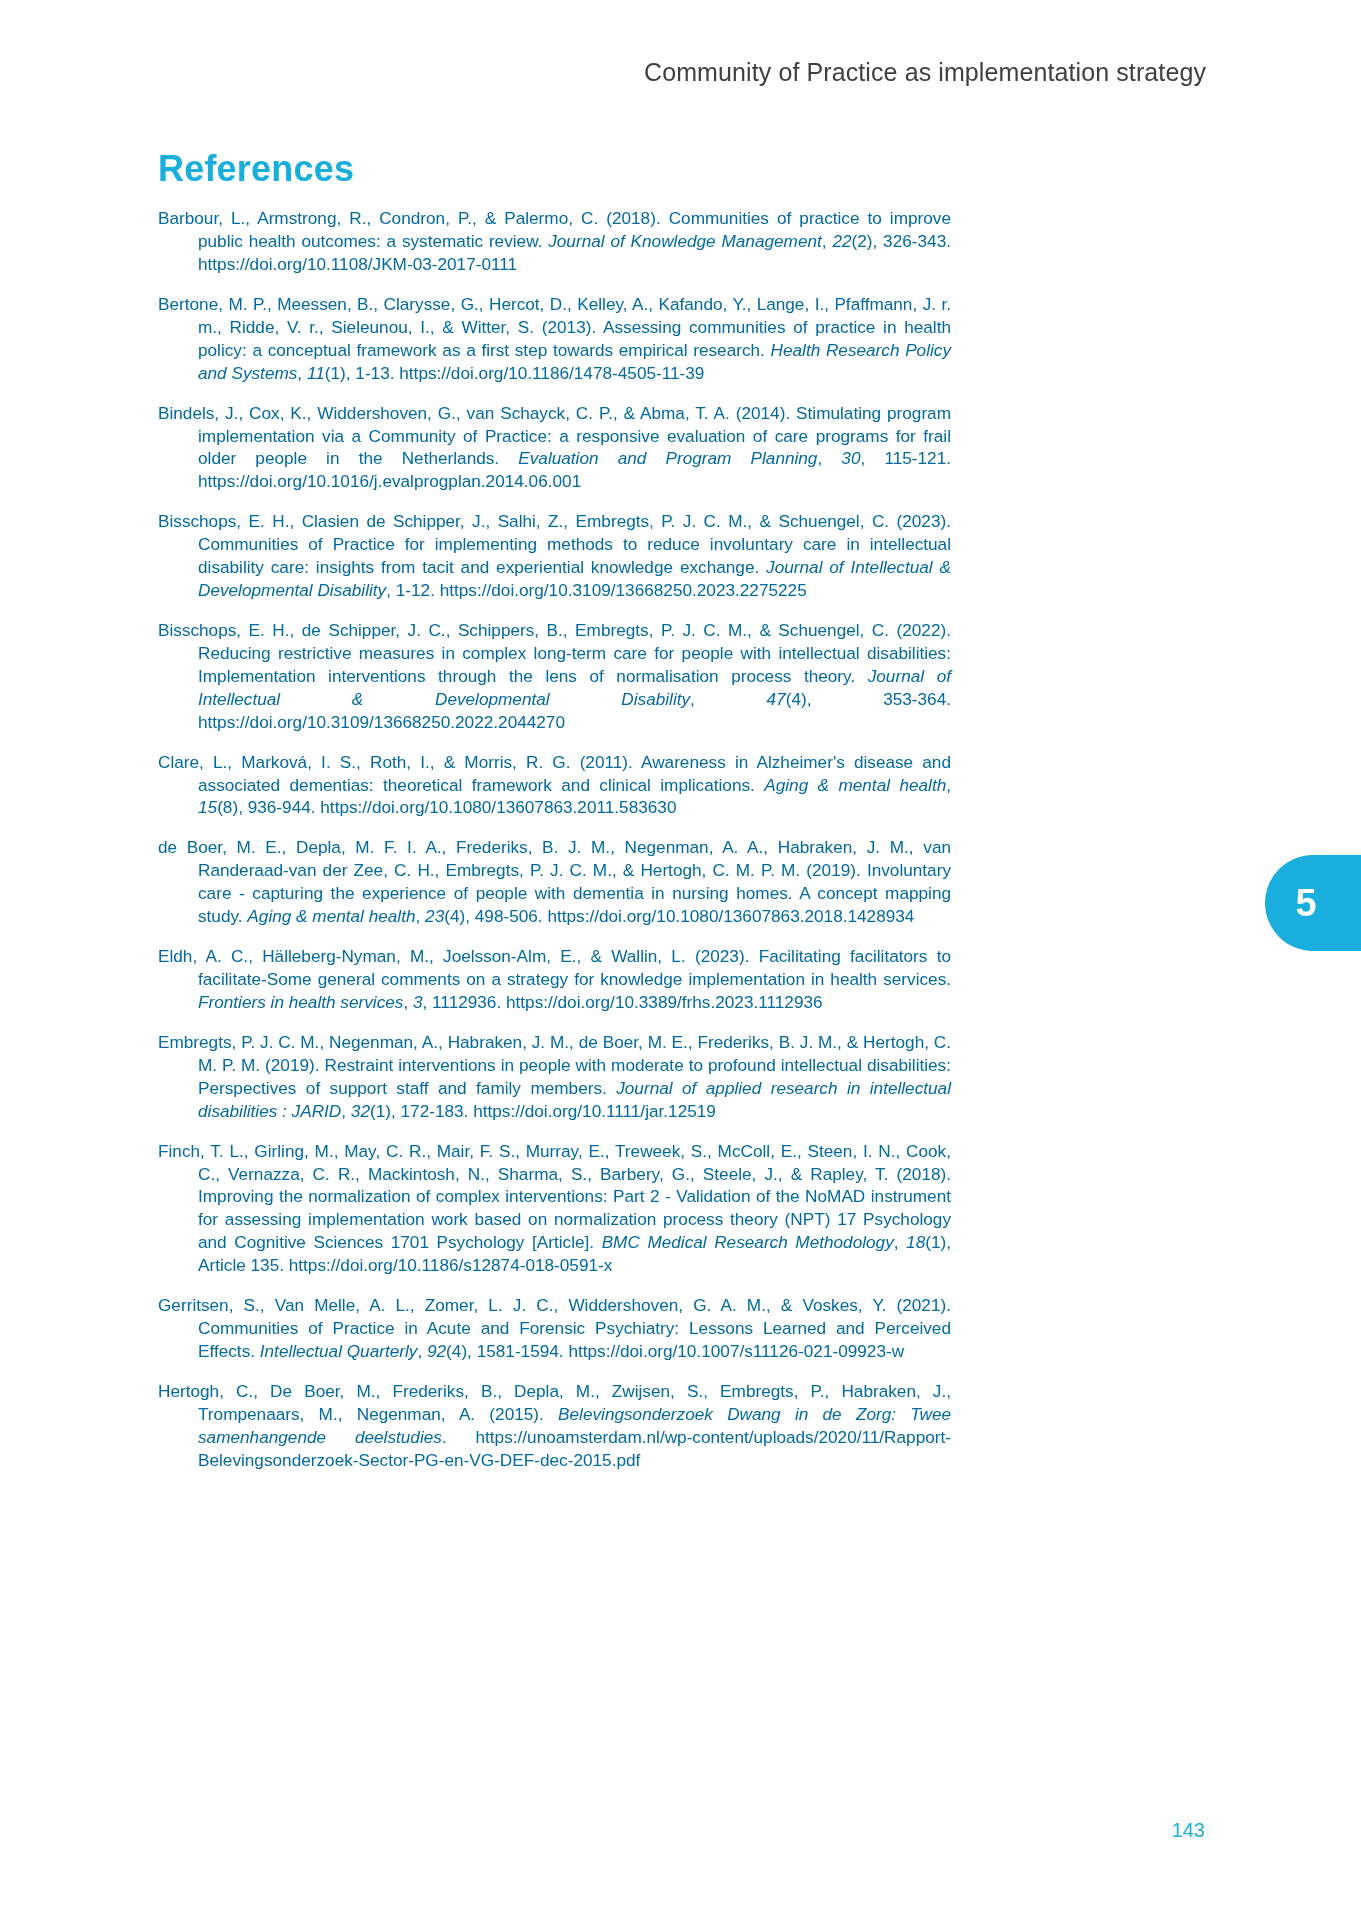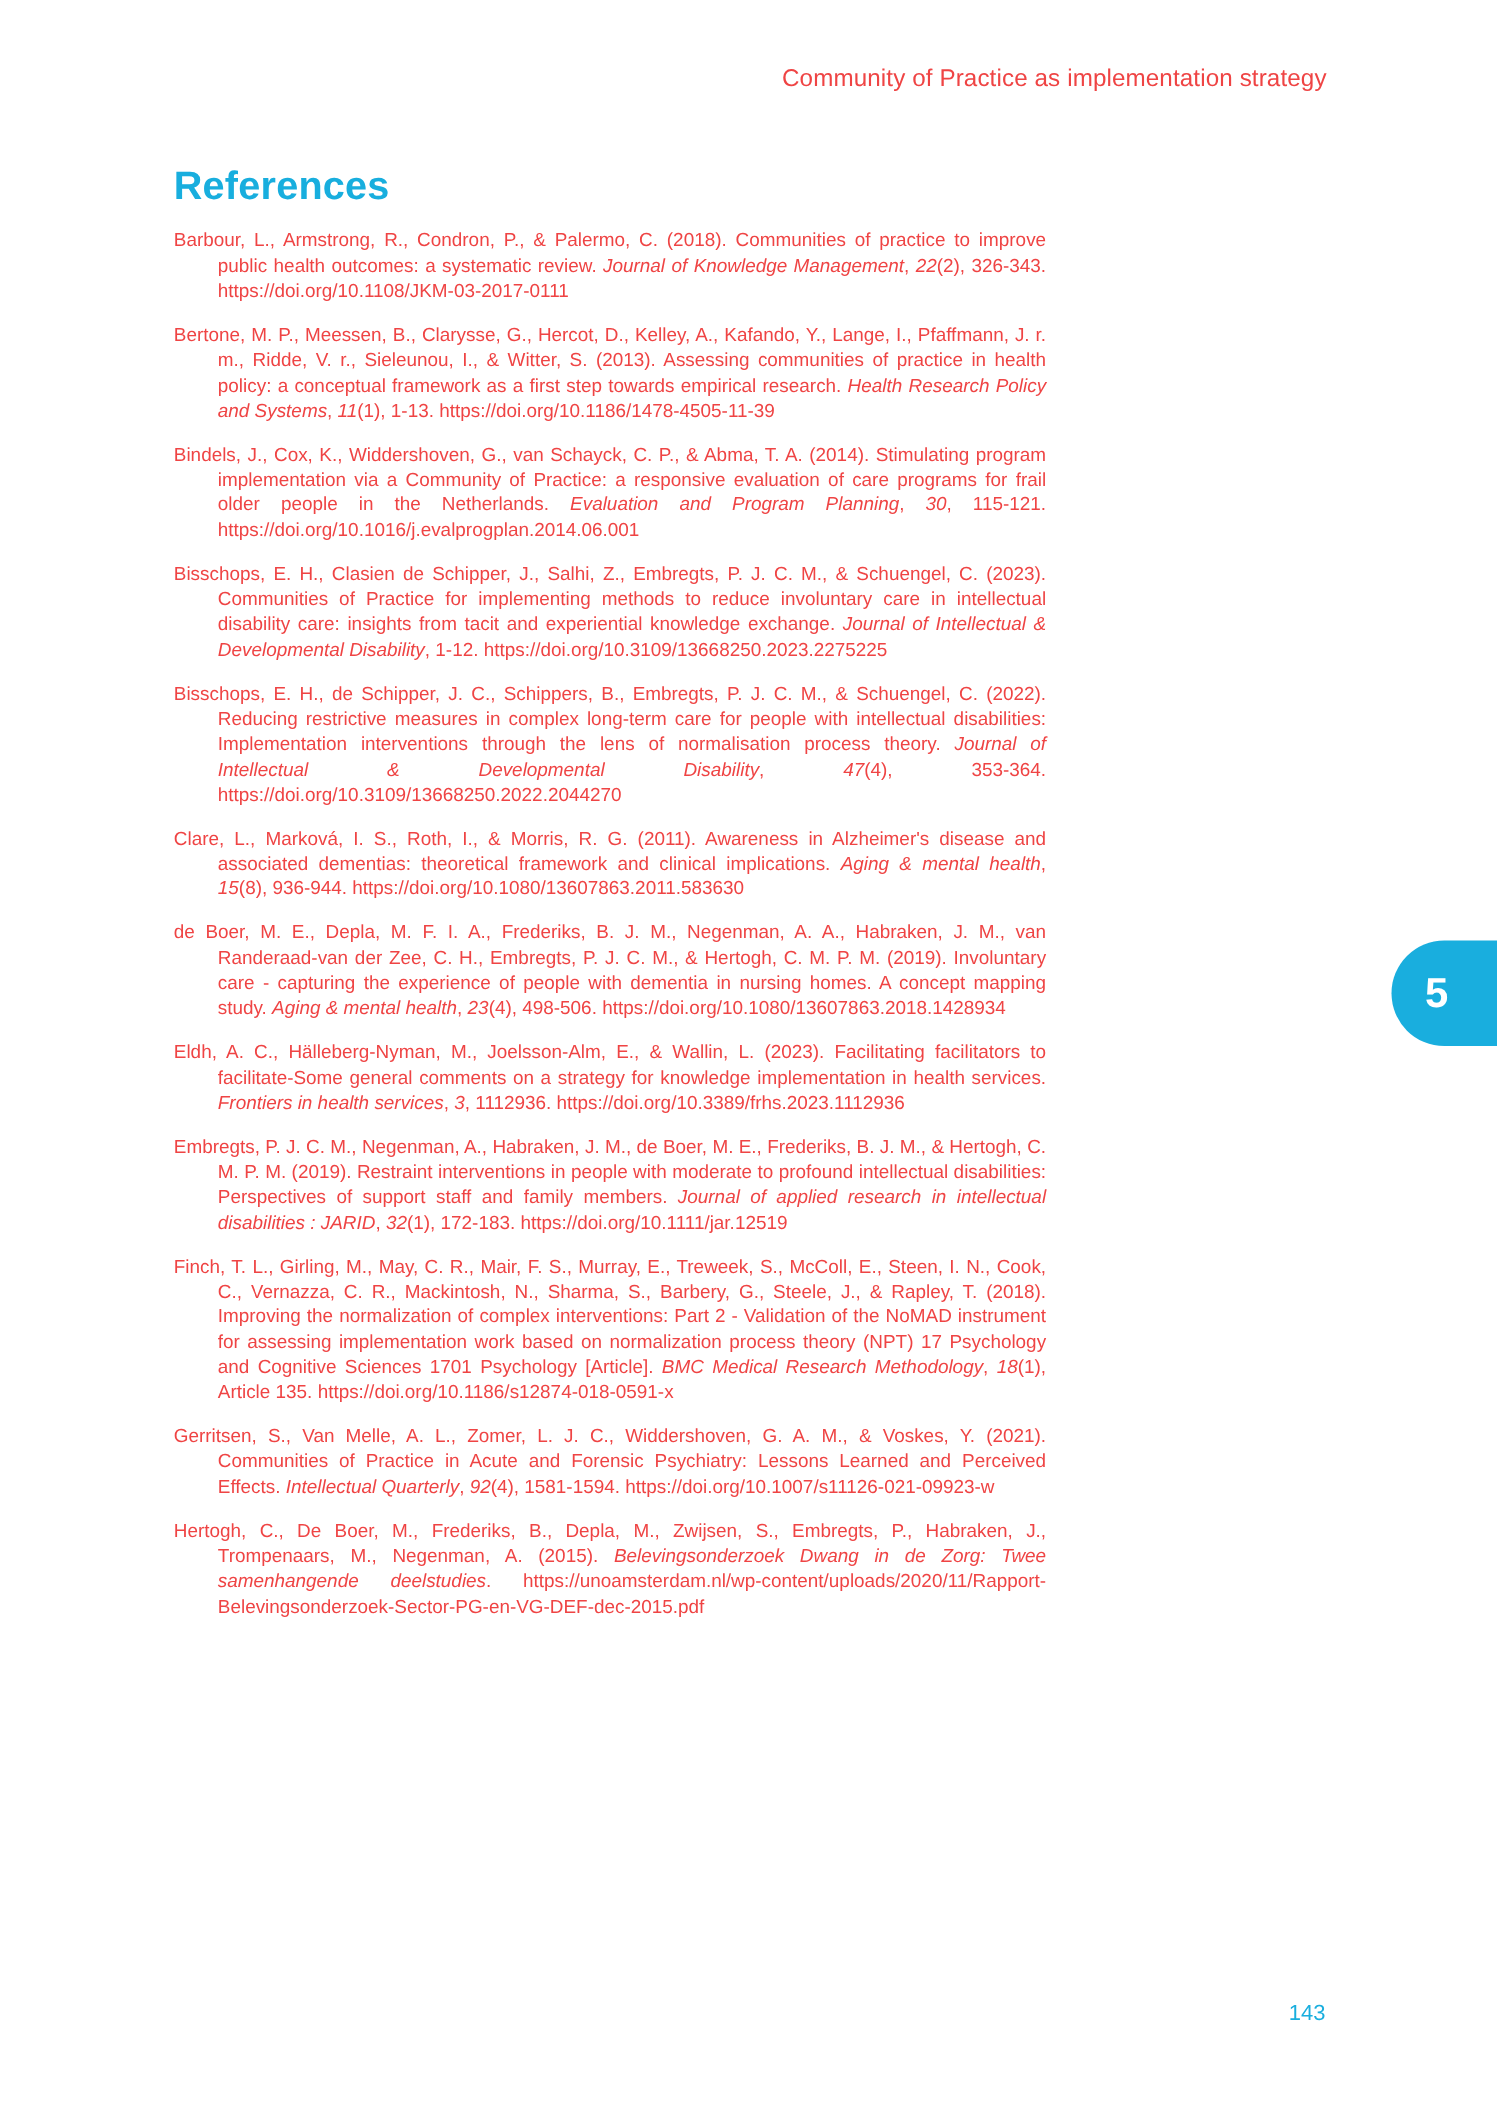--- a/index.html
+++ b/index.html
@@ -18,22 +18,22 @@
   }
   .page {
     position: relative;
     width: 1361px;
     height: 1920px;
   }
   .running-head {
     position: absolute;
     top: 58px;
     right: 155px;
-    font-size: 22px;
-    color: #ef4444;
+    font-size: 25px;
+    color: #404040;
     letter-spacing: 0.1px;
     white-space: nowrap;
   }
   .content {
     position: absolute;
     left: 158px;
     top: 148px;
     width: 793px;
   }
   h1.refs-title {
@@ -43,21 +43,21 @@
     margin: 0 0 16px 0;
     letter-spacing: 0.2px;
   }
   .ref {
     font-size: 17.2px;
     line-height: 1.33;
     text-align: justify;
     margin-bottom: 9.5px;
     padding-left: 40px;
     text-indent: -40px;
-    color: #ef4444;
+    color: #0369a1;
     word-spacing: 0px;
   }
   .ref i { font-style: italic; }
   .chapter-tab {
     position: absolute;
     right: 0;
     top: 855px;
     width: 96px;
     height: 96px;
     background: #19aede;

